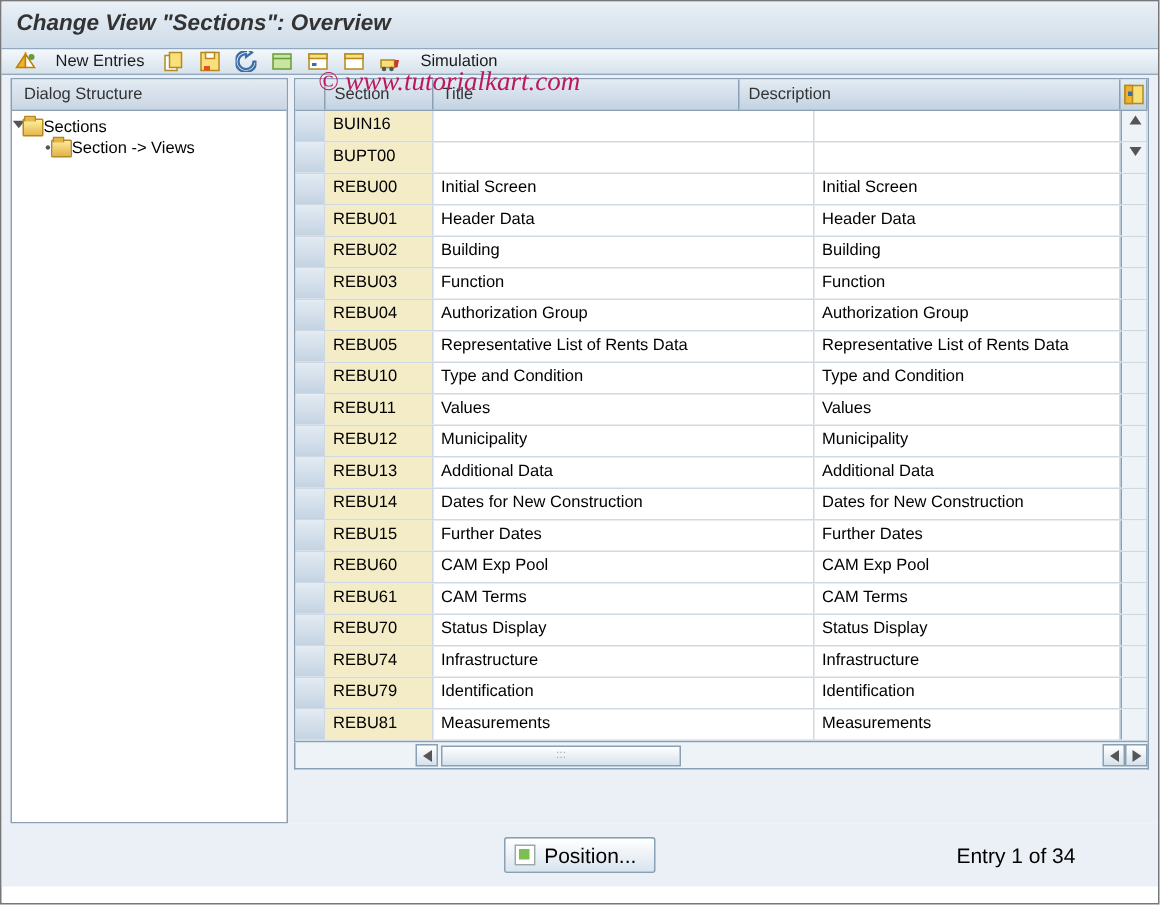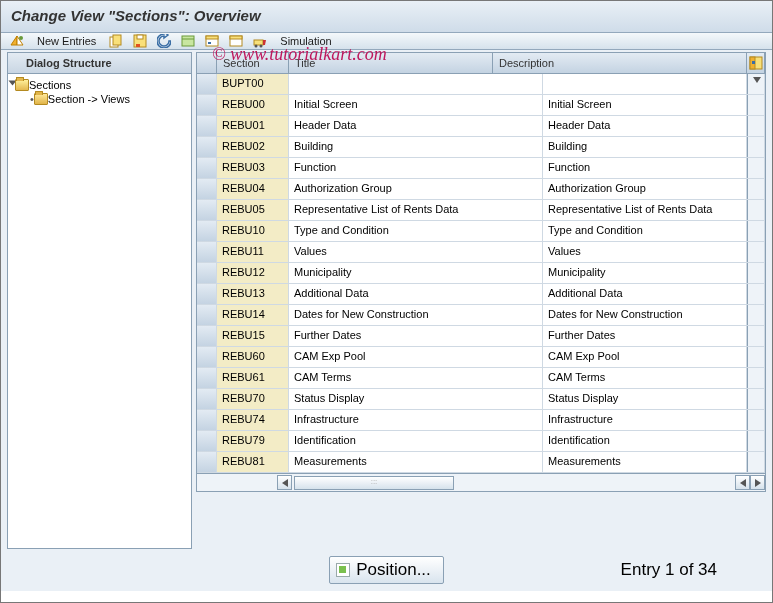--- a/index.html
+++ b/index.html
@@ -3,21 +3,21 @@
 <meta charset="utf-8">
 <style>
   * { box-sizing: border-box; font-family: Arial, sans-serif; }
   body { margin:0; padding:0; width:773px; height:603px; border:1px solid #777; background:#fff; overflow:hidden; }
   .header { height:32px; background:linear-gradient(#e9f0f6,#cfdce9); border-bottom:1px solid #93a8bc; padding:6px 10px; font-size:15px; font-weight:bold; font-style:italic; color:#333; }
   .toolbar { height:17px; background:linear-gradient(#f4f8fb,#d6e2ec); border-bottom:1px solid #93a8bc; display:flex; align-items:center; padding:0 6px; gap:4px; font-size:11px; }
   .tb-btn { display:inline-flex; align-items:center; justify-content:center; width:20px; height:20px; cursor:pointer; }
   .tb-lnk { padding:0 6px; color:#1a1a1a; cursor:pointer; }
   .content { display:flex; height:calc(100% - 32px - 28px - 42px); background:#eaf0f6; }
   .dialog { width:185px; border:1px solid #8aa0b4; background:#fff; margin:2px 2px 0 6px; font-size:11px; }
-  .dialog-head { background:linear-gradient(#e3ebf3,#c9d6e3); border-bottom:1px solid #8aa0b4; padding:4px 18px; color:#333;font-weight:bold; }
+  .dialog-head { background:linear-gradient(#e3ebf3,#c9d6e3); border-bottom:1px solid #8aa0b4; padding:4px 8px; color:#333; }
   .tree { padding:4px 2px; }
   .tree-row { display:flex; align-items:flex-start; gap:0; padding:1px 0; cursor:pointer; }
   .tree-row.child { padding-left:20px; }
   .ico { width:14px; height:12px; display:inline-block; }
   .folder-open { background:linear-gradient(#fff09a,#e4b84f); border:1px solid #b48a20; border-radius:1px; position:relative; }
   .folder-open::before { content:""; position:absolute; top:-3px; left:0; width:6px; height:3px; background:#e4b84f; border:1px solid #b48a20; border-bottom:none; border-radius:1px 1px 0 0; }
   .folder-closed { background:linear-gradient(#ffe89a,#e0b449); border:1px solid #b48a20; border-radius:1px; position:relative; }
   .folder-closed::before { content:""; position:absolute; top:-3px; left:0; width:6px; height:3px; background:#e0b449; border:1px solid #b48a20; border-bottom:none; border-radius:1px 1px 0 0; }
   .caret { width:0; height:0; border-top:4px solid transparent; border-bottom:4px solid transparent; border-left:5px solid #555; display:inline-block; }
   .caret.down { transform:rotate(90deg); }
@@ -34,21 +34,21 @@
   .gbody { }
   .grow { display:flex; border-bottom:1px solid #cfd9e3; font-size:11px; height:21px; }
   .grow .gcell { padding:3px 5px; border-right:1px solid #cfd9e3; }
   .grow .c-sel { padding:0; }
   .grow .c-sect { background:#f3ecc6; }
   .sb-v { width:18px; flex:0 0 18px; border-left:1px solid #8aa0b4; background:#eef3f8; padding:0; }
   .hscroll { height:18px; border:1px solid #8aa0b4; border-top:none; background:#eef3f8; display:flex; align-items:center; font-size:9px; color:#666; }
   .hscroll .arrow { width:15px; height:15px; border:1px solid #8aa0b4; background:linear-gradient(#fff,#d6e2ec); display:flex; align-items:center; justify-content:center; cursor:pointer; }
   .hscroll .track { flex:1; margin-left:60px; display:flex; align-items:center; }
   .hscroll .thumb { height:14px; width:160px; margin-left:2px; background:linear-gradient(#fff,#d6e2ec); border:1px solid #8aa0b4; }
-  .footer { height:42px; background:#eaf0f6; display:flex; align-items:center; justify-content:center; position:relative; font-size:17px; }
+  .footer { height:42px; background:#eaf0f6; display:flex; align-items:center; justify-content:center; position:relative; font-size:14px; }
   .pos-btn { display:inline-flex; align-items:center; gap:6px; border:1px solid #8aa0b4; background:linear-gradient(#fff,#d9e4ee); padding:3px 12px 3px 6px; border-radius:2px; cursor:pointer; }
   .pos-ico { width:14px; height:14px; background:#fff; border:1px solid #9aa; position:relative; }
   .pos-ico::after { content:""; position:absolute; left:2px; top:2px; width:7px; height:7px; background:#7ac04e; }
   .entry { position:absolute; right:55px; }
   svg { display:block; }
   .cfg-ico { width:14px; height:14px; }
   .watermark { position:absolute; top:44px; left:212px; font-size:18px; color:#be185d; font-family:Georgia,serif; font-style:italic; pointer-events:none; }
   .tri-up { width:0;height:0;border-left:4px solid transparent;border-right:4px solid transparent;border-bottom:6px solid #555;}
   .tri-dn { width:0;height:0;border-left:4px solid transparent;border-right:4px solid transparent;border-top:6px solid #555;}
   .tri-l { width:0;height:0;border-top:4px solid transparent;border-bottom:4px solid transparent;border-right:6px solid #555;}
@@ -146,20 +146,29 @@
           <svg class="cfg-ico">
               <rect x="1" y="1" width="12" height="12" fill="#f7e07a" stroke="#b48a20"></rect>
               <rect x="1" y="1" width="5" height="12" fill="#f0b030" stroke="#b48a20"></rect>
               <rect x="3" y="5" width="3" height="3" fill="#3a6ea5"></rect>
             </svg>
         </div>
       </div>
       <div class="gbody" id="gbody">
           <div class="grow">
             <div class="gcell c-sel"></div>
+            <div class="gcell c-sect">BUIN16</div>
+            <div class="gcell c-desc"></div>
+            <div class="gcell c-title"></div>
+            <div class="gcell sb-v">
+              <div class="tri-up" style="margin: auto;"></div>
+            </div>
+          </div>
+          <div class="grow">
+            <div class="gcell c-sel"></div>
             <div class="gcell c-sect">BUPT00</div>
             <div class="gcell c-desc"></div>
             <div class="gcell c-title"></div>
             <div class="gcell sb-v">
               <div class="tri-dn" style="margin: auto;"></div>
             </div>
           </div>
           <div class="grow">
             <div class="gcell c-sel"></div>
             <div class="gcell c-sect">REBU00</div>

